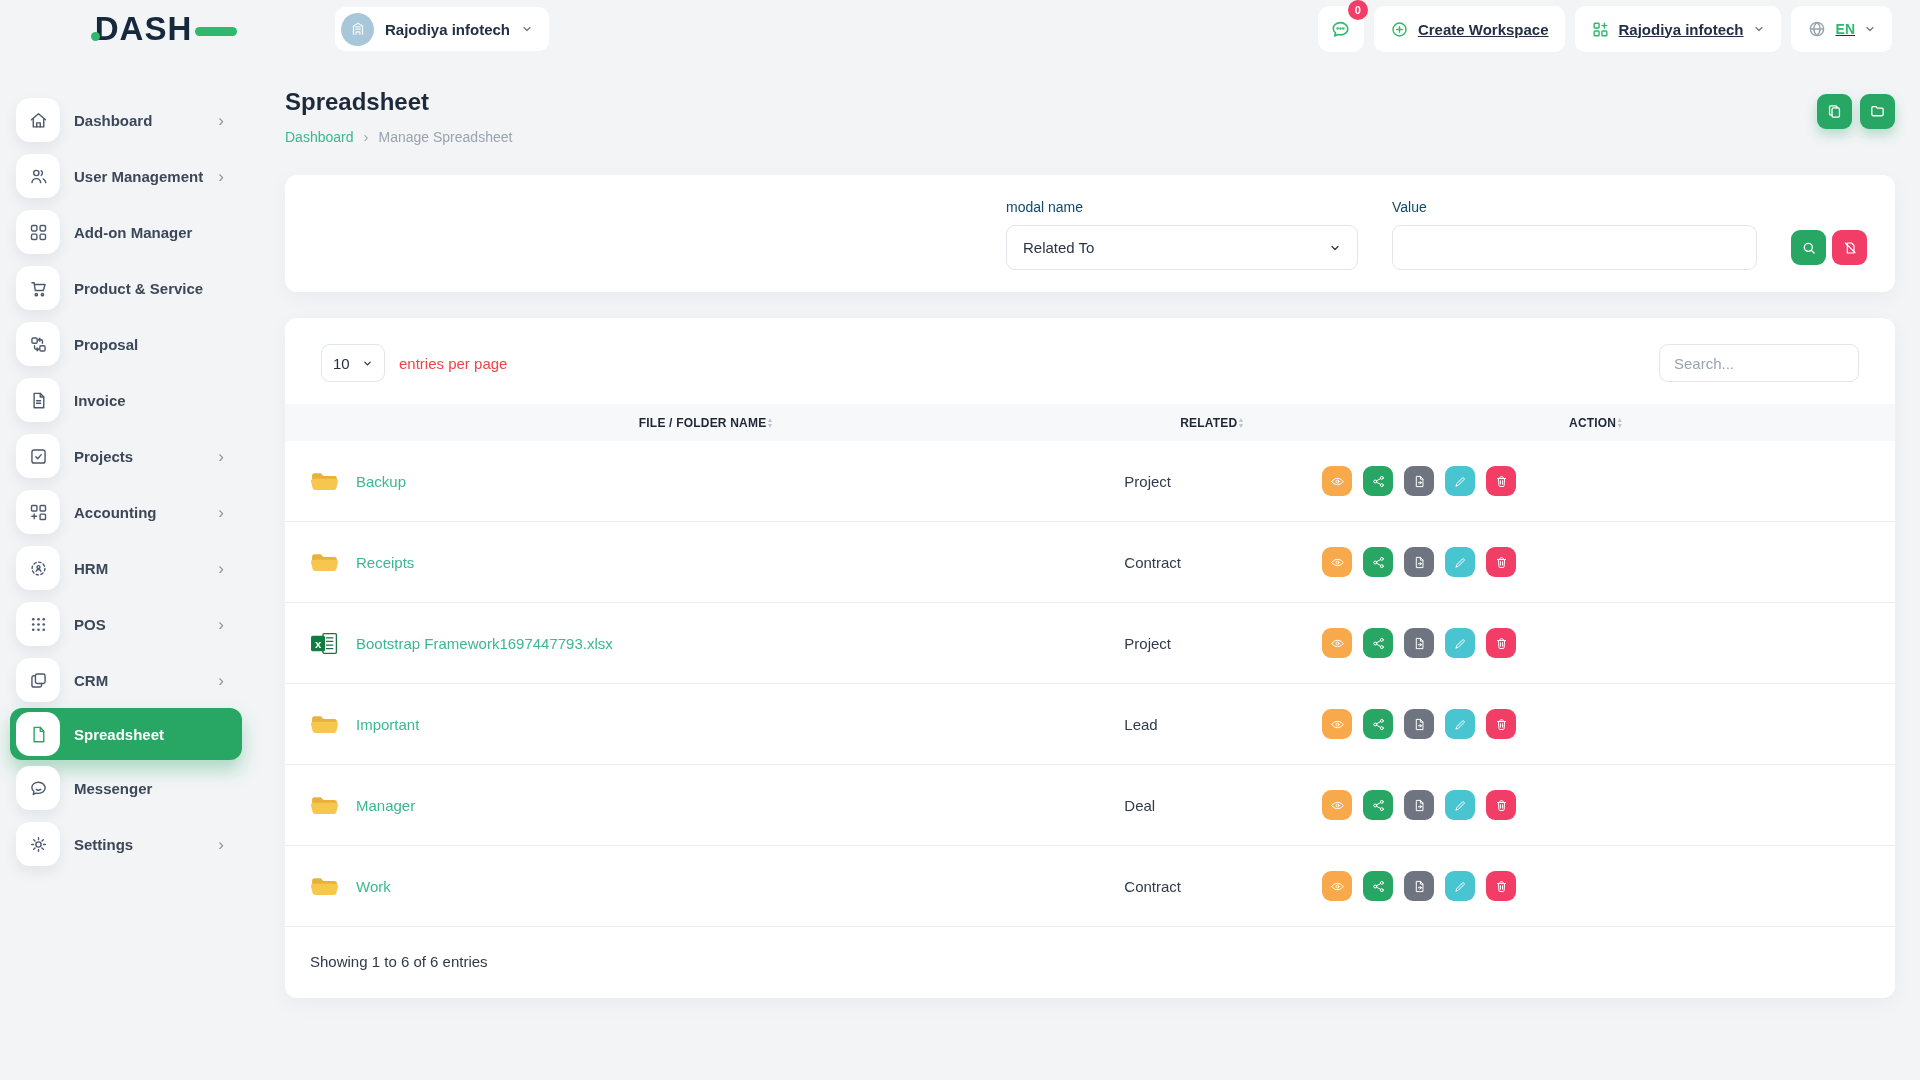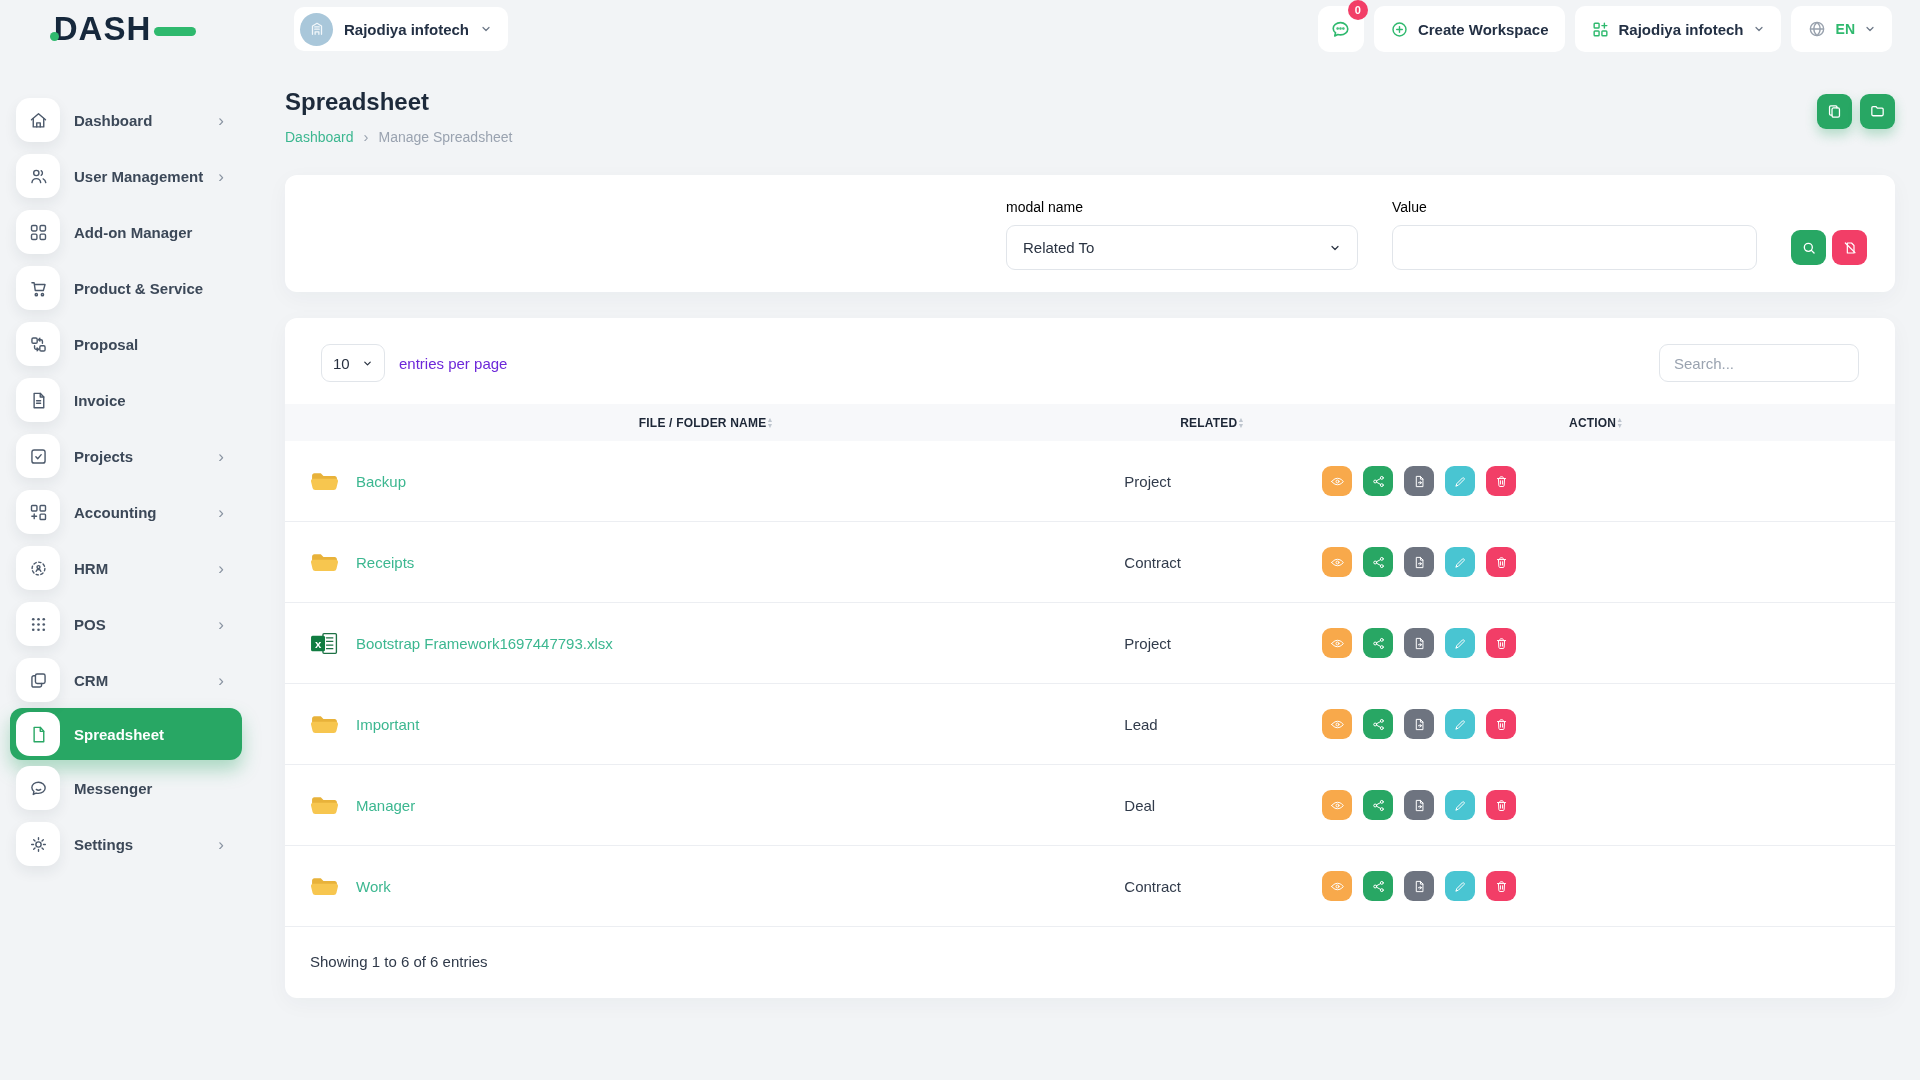--- a/index.html
+++ b/index.html
@@ -10,36 +10,36 @@
   }
   :root{
     --green:#28a764; --green-bright:#2fb96e; --link:#3cb790;
     --orange:#f8a94b; --grayl:#6e7480; --teal:#49c5d2; --pink:#f23e67;
     --ink:#1d2a3b; --muted:#98a2ae; --border:#e1e5ea;
   }
   .svgi{display:inline-flex;}
   .svgi svg{width:100%;height:100%;display:block;}
 
   
-  .topbar{height:58px;display:flex;align-items:center;}
+  .topbar{height:58px;display:flex;align-items:center;padding-left:41px;}
   .logo-wrap{width:250px;display:flex;justify-content:center;align-items:center;}
   .logo{position:relative;display:flex;align-items:center;}
   .logo-text{font-size:33px;font-weight:900;letter-spacing:1px;color:#16283c;}
   .logo-bar{width:42px;height:9px;border-radius:5px;background:var(--green-bright);margin-left:3px;margin-top:4px;}
   .logo-dot{position:absolute;left:-4px;bottom:7px;width:9px;height:9px;border-radius:50%;background:var(--green-bright);}
   .ws-pill{margin-left:44px;height:44px;background:#fff;border-radius:10px;display:flex;align-items:center;gap:11px;padding:0 16px 0 6px;cursor:pointer;}
   .ws-avatar{width:33px;height:33px;border-radius:50%;background:#a9c7da;display:grid;place-items:center;color:#f2f7fa;}
   .ws-avatar .svgi{width:18px;height:18px;}
   .ws-name{font-size:15px;font-weight:600;color:#233044;}
   .chev{width:12px;height:12px;color:#6b7686;}
   .topbar-right{margin-left:auto;margin-right:28px;display:flex;align-items:center;gap:10px;}
   .msg-btn{position:relative;width:46px;height:46px;background:#fff;border-radius:12px;display:grid;place-items:center;cursor:pointer;}
   .msg-btn .svgi{width:23px;height:23px;color:var(--green-bright);}
   .badge{position:absolute;top:-6px;right:-4px;min-width:20px;height:20px;border-radius:50%;background:var(--pink);color:#fff;font-size:11px;font-weight:700;display:grid;place-items:center;}
-  .pill{height:46px;background:#fff;border-radius:10px;display:flex;align-items:center;gap:9px;padding:0 16px;cursor:pointer;font-size:15px;font-weight:600;color:#233044;}
+  .pill{height:46px;background:#fff;border-radius:10px;display:flex;align-items:center;gap:9px;padding:0 16px;cursor:pointer;font-size:15px;font-weight:600;color:#233044;text-decoration:underline;}
   .pill .lead{width:19px;height:19px;color:var(--green-bright);}
   .pill .globe{width:20px;height:20px;color:#98a1ad;}
   .lang-code{color:var(--green-bright);font-size:14px;font-weight:700;}
 
   
   .app{display:flex;height:calc(1080px - 58px);}
   .sidebar{width:250px;padding-top:34px;flex:0 0 250px;}
   .side-item{height:56px;display:flex;align-items:center;margin:0 8px 0 10px;border-radius:12px;padding:0 18px 0 6px;cursor:pointer;}
   .icon-sq{width:44px;height:44px;background:#fff;border-radius:14px;box-shadow:0 6px 14px rgba(26,41,60,.07);display:grid;place-items:center;color:#4c596b;flex:0 0 44px;}
   .icon-sq .svgi{width:21px;height:21px;}
@@ -59,36 +59,36 @@
   .bc-sep{color:#9aa3b0;font-size:15px;}
   .bc-current{color:#9aa3b0;}
   .head-actions{display:flex;gap:8px;margin-top:12px;}
   .sq-btn{width:35px;height:35px;border-radius:9px;background:var(--green);display:grid;place-items:center;color:#fff;cursor:pointer;box-shadow:0 6px 12px rgba(40,167,100,.3);border:none;}
   .sq-btn .svgi{width:17px;height:17px;}
 
   
   .card{background:#fff;border-radius:12px;box-shadow:0 6px 22px rgba(30,45,65,.04);}
   .filter-card{margin-top:30px;padding:24px 28px 22px;display:flex;justify-content:flex-end;align-items:flex-end;gap:34px;}
   .f-field{display:flex;flex-direction:column;gap:10px;}
-  .f-label{font-size:14px;color:#000000;}
+  .f-label{font-size:14px;color:#0c4a6e;}
   .select-box{width:352px;height:45px;border:1px solid var(--border);border-radius:9px;display:flex;align-items:center;justify-content:space-between;padding:0 16px;font-size:15px;color:#2a3342;cursor:pointer;background:#fff;}
   .select-box .chev{color:#2a3342;}
   .text-input{width:365px;height:45px;border:1px solid var(--border);border-radius:9px;padding:0 14px;font-size:15px;color:#2a3342;outline:none;font-family:inherit;background:#fff;}
   .filter-btns{display:flex;gap:6px;margin-bottom:5px;}
   .f-btn{width:35px;height:35px;border-radius:9px;border:none;display:grid;place-items:center;color:#fff;cursor:pointer;}
   .f-btn .svgi{width:16px;height:16px;}
   .f-btn.search{background:var(--green);}
   .f-btn.reset{background:var(--pink);}
 
   .table-card{margin-top:26px;padding-top:26px;margin-bottom:45px;}
   .table-controls{display:flex;justify-content:space-between;align-items:center;padding:0 36px 22px;}
   .entries{display:flex;align-items:center;gap:14px;}
   .entries-select{width:64px;height:38px;border:1px solid var(--border);border-radius:9px;display:flex;align-items:center;justify-content:space-between;padding:0 11px;font-size:15px;color:#27303f;cursor:pointer;}
   .entries-select .chev{width:11px;height:11px;color:#27303f;}
-  .entries-label{font-size:15px;color:#6d28d9;}
+  .entries-label{font-size:15px;color:#ef4444;}
   .search-input{width:200px;height:38px;border:1px solid var(--border);border-radius:9px;padding:0 14px;font-size:15px;color:#2a3342;outline:none;font-family:inherit;}
   .search-input::placeholder{color:#9aa3b0;}
 
   .t-head{display:grid;grid-template-columns:52.2% 12.7% 1fr;background:#f7f8fa;height:37px;align-items:center;padding:0 25px;}
   .th{display:flex;align-items:center;justify-content:center;font-size:12px;font-weight:700;color:#1d2737;letter-spacing:.2px;cursor:pointer;padding-right:22px;}
   .th:last-child{padding-right:0;}
   .sort{display:flex;flex-direction:column;color:#bfc6cf;font-size:7px;line-height:6px;}
   .t-row{display:grid;grid-template-columns:52.2% 12.7% 1fr;align-items:center;padding:0 25px;height:81px;border-bottom:1px solid #eceef2;}
   .name-cell{display:flex;align-items:center;gap:17px;}
   .file-ic{width:29px;height:25px;flex:0 0 29px;}

